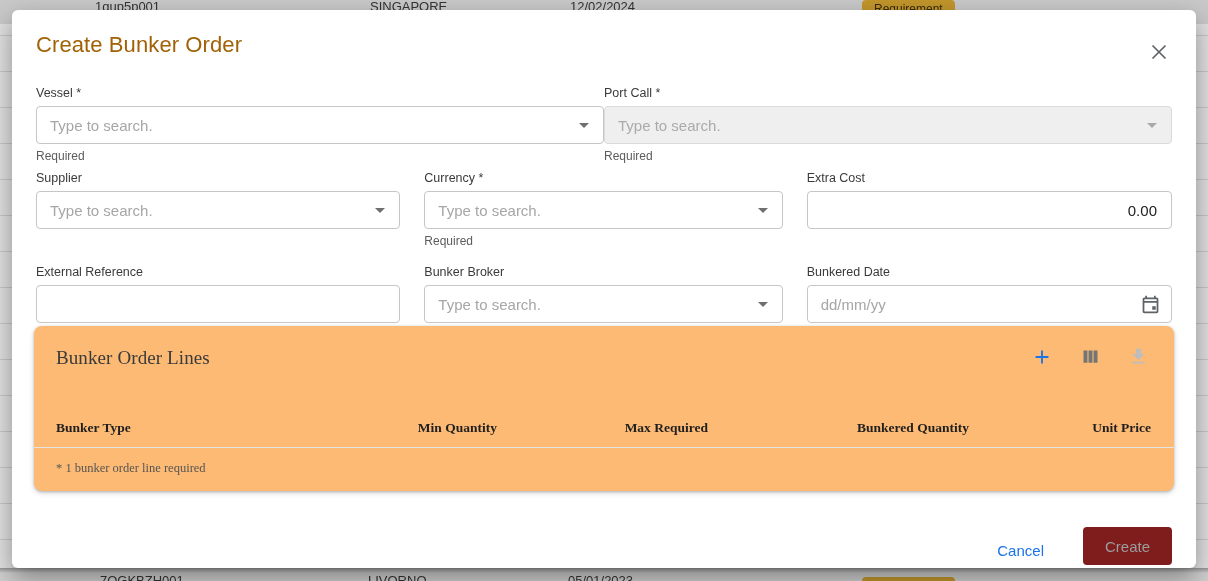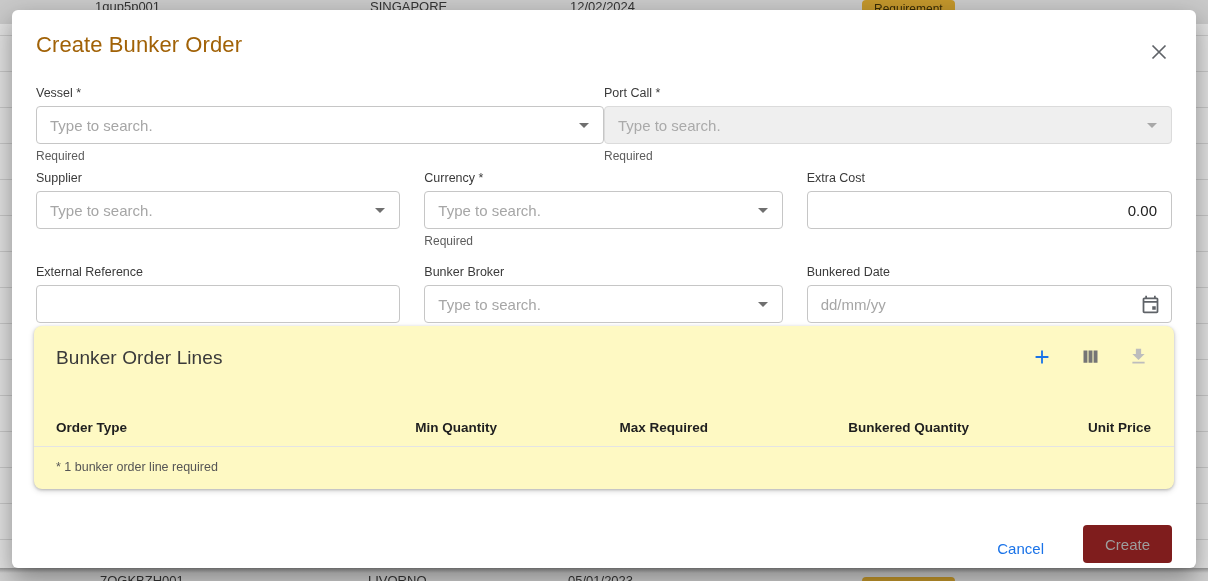--- a/index.html
+++ b/index.html
@@ -85,23 +85,23 @@
     width: 0; height: 0; pointer-events: none;
     border-left: 5px solid transparent; border-right: 5px solid transparent;
     border-top: 5.5px solid #6f6f6f;
   }
   .dd-arrow.dim { border-top-color: #a8a8a8; }
   .cal-icon { position: absolute; right: 10px; top: 8px; pointer-events: none; }
   .helper { font-size: 12px; color: #5c5c5c; line-height: 12px; margin-top: 6px; }
 
   
   .lines-card {
-    margin: 3px -2px 0; border-radius: 8px; background: #fef9c3;
+    margin: 3px -2px 0; border-radius: 8px; background: #fdba74;
     box-shadow: 0 1px 3px rgba(0,0,0,0.22), 0 2px 6px rgba(0,0,0,0.14);
-    padding-top: 20px; overflow: hidden;
+    padding-top: 20px; overflow: hidden; font-family: Liberation Serif, serif;
   }
   .lines-head {
     display: flex; align-items: center; justify-content: space-between;
     padding: 0 24px 0 22px; height: 24px;
   }
   .lines-title { font-size: 19px; color: #3a3a3a; font-weight: 400; letter-spacing: .1px; }
   .lines-tools { display: flex; align-items: center; gap: 24px; }
   .icon-btn {
     background: none; border: none; cursor: pointer; padding: 0;
     width: 24px; height: 24px; display: flex; align-items: center; justify-content: center;
@@ -253,21 +253,21 @@
         <button class="icon-btn">
           <span>
             <svg width="21" height="21" viewBox="0 0 24 24">
                 <path fill="#bdbdbd" d="M19 9h-4V3H9v6H5l7 7 7-7zM5 18v2h14v-2H5z"></path>
               </svg>
           </span>
         </button>
       </span>
     </div>
     <div class="lines-table-head">
-      <span class="th first">Order Type</span>
+      <span class="th first">Bunker Type</span>
       <span class="th">Min Quantity</span>
       <span class="th">Max Required</span>
       <span class="th">Bunkered Quantity</span>
       <span class="th">Unit Price</span>
     </div>
     <div class="lines-empty">* 1 bunker order line required</div>
   </div>
 
   <div class="actions">
     <button class="cancel-btn">Cancel</button>

